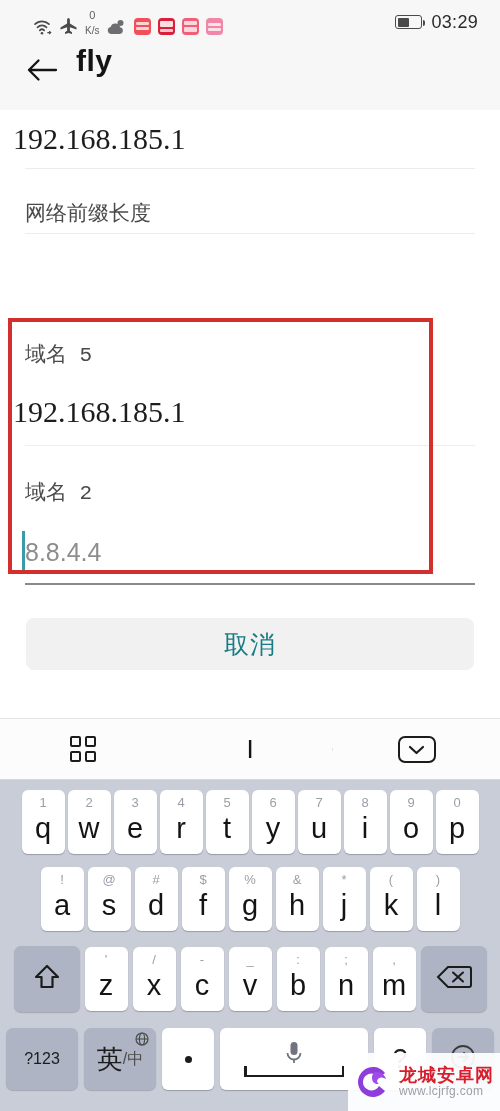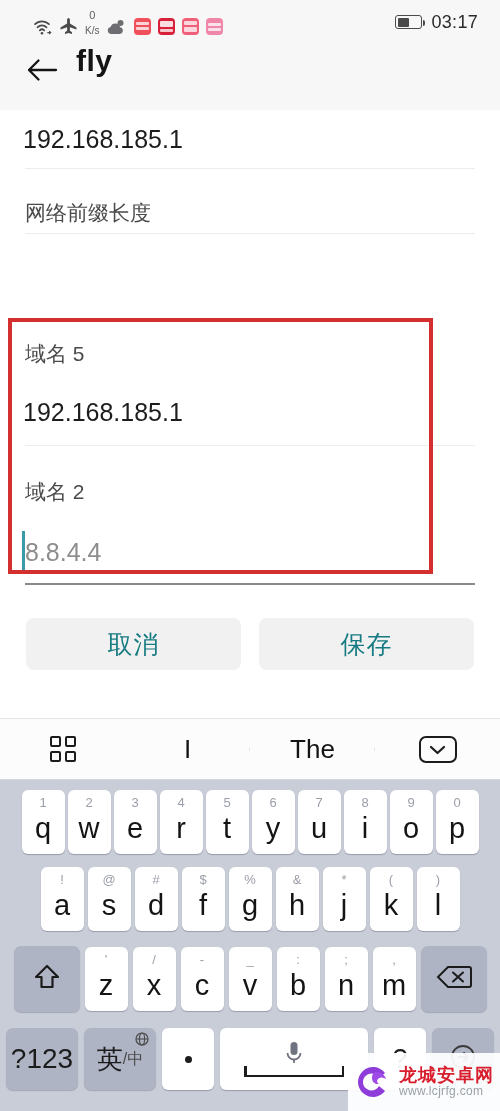--- a/index.html
+++ b/index.html
@@ -34,22 +34,22 @@
   .clock{ font-size:18px; color:#2b2b2b; letter-spacing:.3px;}
 
   
   .appbar{ position:absolute; top:44px; left:0; width:500px; height:66px;
            background:#f7f7f7; display:flex; align-items:flex-start; }
   .backbtn{ width:56px; height:56px; margin-left:14px; display:flex; align-items:center; justify-content:center; }
   .apptitle{ font-size:30px; font-weight:bold; color:#141414; margin-left:6px; letter-spacing:.5px;}
 
   
   .form{ position:absolute; top:110px; left:0; width:500px; background:#fff; }
-  .val { font-size:25px; color:#1d1d1d; padding-left:23px; }
-  .lbl { font-size:21px; color:#4a4a4a; padding-left:25px; }
+  .val { font-size:30px; color:#1d1d1d; padding-left:13px;font-family:Liberation Serif, serif; }
+  .lbl { font-size:21px; color:#4a4a4a; padding-left:25px;font-family:Liberation Mono, monospace; }
   .rule{ height:1px; background:#ececec; margin:0 25px; }
 
   .row-ip    { height:58px; display:flex; align-items:center; }
   .row-plabel{ height:64px; display:flex; align-items:flex-end; padding-bottom:6px;}
   .row-pval  { height:56px; display:flex; align-items:center;}
 
   .redbox{ position:absolute; left:8px; top:318px; width:425px; height:256px;
            border:4px solid #d32f2f; }
 
   .d1lbl{ position:absolute; left:0; top:330px; width:500px; height:48px; display:flex; align-items:center;}
@@ -91,21 +91,21 @@
   .r1 .key{ width:43px; height:64px;}
   .r2 .key{ width:43px; height:64px;}
   .r3 .key{ width:43px; height:64px;}
   .kchar{ font-size:29px; color:#141414; margin-top:13px; line-height:1;}
   .ksup{ position:absolute; top:6px; left:0; right:0; text-align:center;
          font-size:13px; color:#9a9ea8; line-height:1;}
   .keygrey{ background:#aeb4c4; border-radius:7px; display:flex; align-items:center;
             justify-content:center; box-shadow:0 1px 1px rgba(90,95,115,.35);}
   .shift{ width:66px; height:66px;}
   .bksp{ width:66px; height:66px;}
-  .k123{ width:72px; height:62px; font-size:28px; color:#1c1c1c;}
+  .k123{ width:72px; height:62px; font-size:16px; color:#1c1c1c;}
   .klang{ width:72px; height:62px; position:relative; }
   .klang .cn{ font-size:26px; color:#1c1c1c; }
   .klang .sub{ font-size:16px; color:#4b4b4b; }
   .klang .globe{ position:absolute; top:4px; right:7px; }
   .kdot{ width:52px; height:62px;}
   .kspace{ width:148px; height:62px; flex-direction:column;}
   .kq{ width:52px; height:62px; font-size:27px; color:#1c1c1c;}
   .kenter{ width:62px; height:62px;}
 
   .dot{ width:7px; height:7px; background:#1c1c1c; border-radius:50%;}
@@ -170,21 +170,21 @@
     <span class="appico" style="background:#f087a8">
         <i class="bar" style="top:5px"></i>
         <i class="bar" style="top:10px"></i>
       </span>
   </div>
 
   <div class="sb-right">
     <span class="battery">
         <i class="fill"></i>
       </span>
-    <span class="clock">03:17</span>
+    <span class="clock">03:29</span>
   </div>
 </div>
 
 <div class="appbar">
   <div class="backbtn">
     <span>
       <svg width="34" height="26" viewBox="0 0 34 26">
         <path d="M31 13 H4 M13.5 3.5 L4 13 l9.5 9.5" stroke="#141414" stroke-width="2.3" fill="none" stroke-linecap="round" stroke-linejoin="round"></path>
       </svg>
     </span>
@@ -216,36 +216,34 @@
   <span class="lbl">域名 2</span>
 </div>
 <div class="d2val">
   <span class="ph">8.8.4.4<i class="caret"></i></span>
 </div>
 <div class="focusline"></div>
 <div class="redbox"></div>
 
 <div class="btnrow">
   <div class="btn">取消</div>
-  <div class="btn">保存</div>
 </div>
 
 <div class="kb">
 
   <div class="sugg">
     <div class="cell sep">
       <span class="grid4">
           <i></i>
           <i></i>
           <i></i>
           <i></i>
         </span>
     </div>
     <div class="cell sep">I</div>
-    <div class="cell sep">The</div>
     <div class="cell">
       <span class="collapse">
         <svg width="17" height="11" viewBox="0 0 17 11">
             <path d="M2 3 L8.5 9 L15 3" stroke="#1c1c1c" stroke-width="2.2" fill="none" stroke-linecap="round" stroke-linejoin="round"></path>
           </svg>
       </span>
     </div>
   </div>
 
   <div class="krow r1" id="row1">

